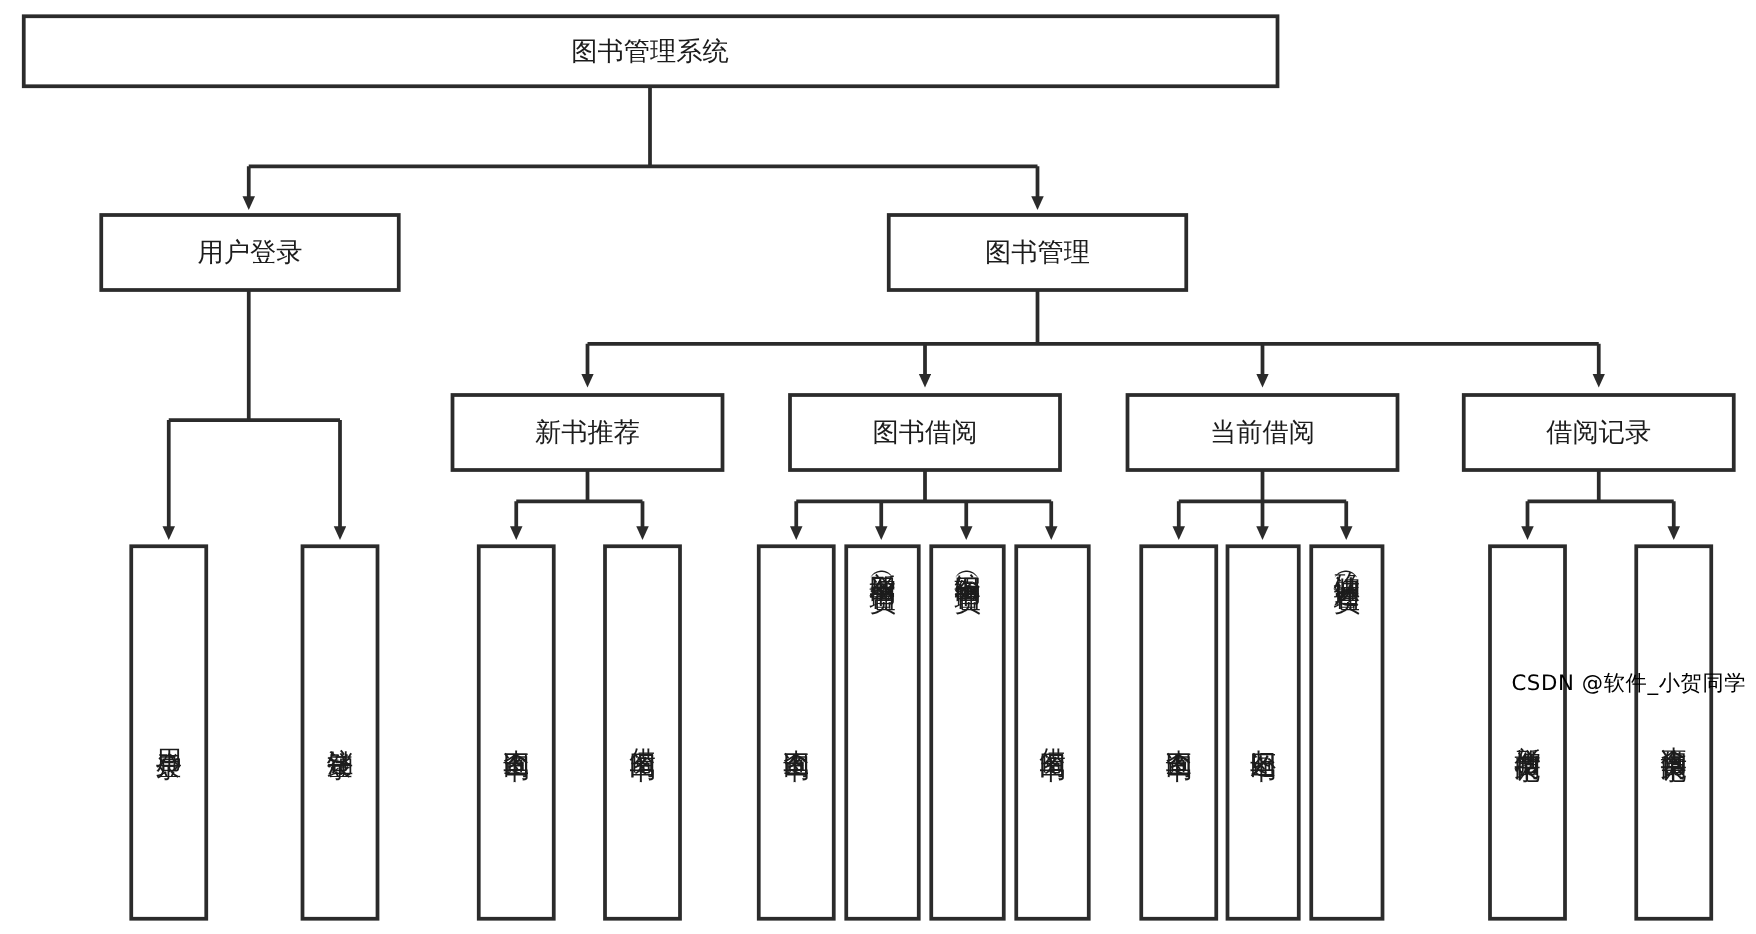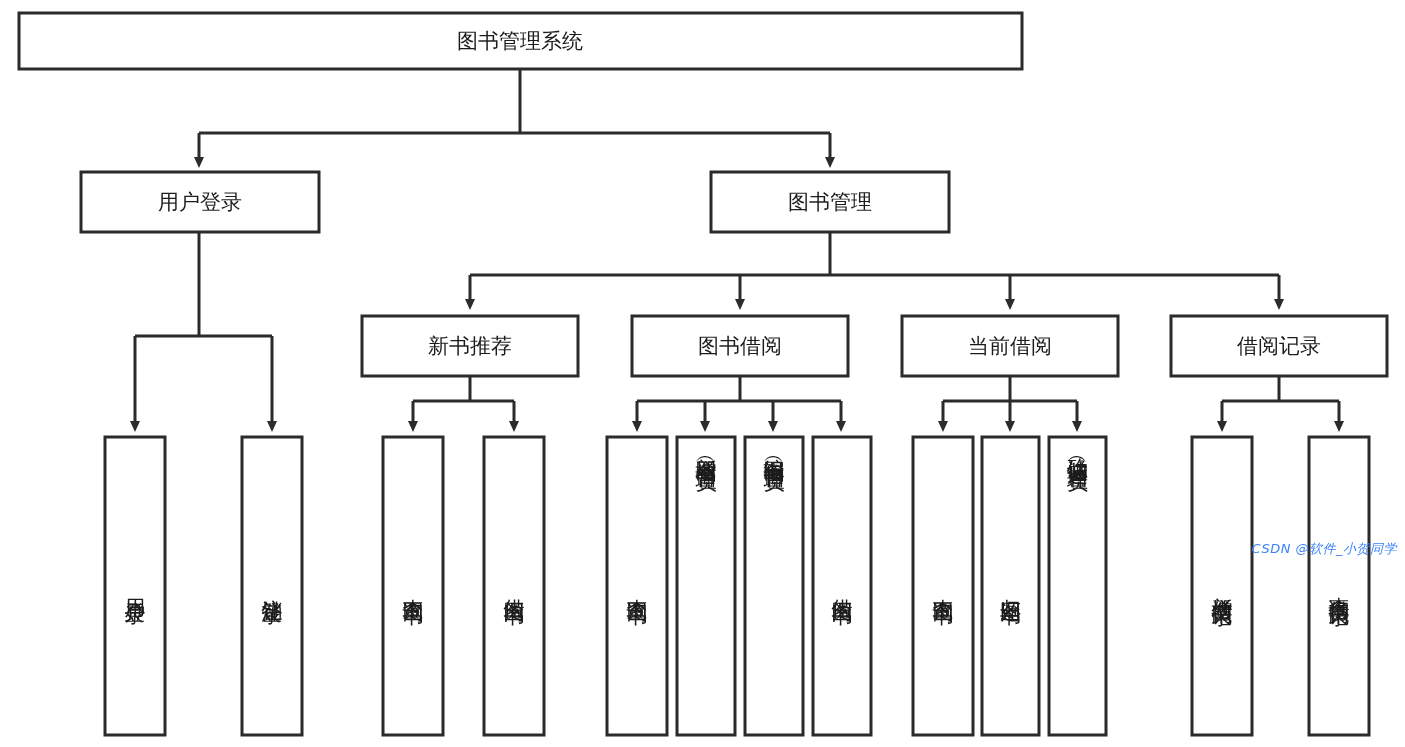--- a/index.html
+++ b/index.html
@@ -64,25 +64,24 @@
     color: #1c1c1c;
     letter-spacing: 2px;
     white-space: nowrap;
     text-align: center;
   }
   .watermark {
     position: absolute;
     right: 8px;
     bottom: 5px;
     font-family: "DejaVu Sans", "Liberation Sans", sans-serif;
-    font-size: 13px;
-    color: #3b82f6;
+    font-size: 17px;
+    color: #000000;
     white-space: nowrap;
     letter-spacing: 0.5px;
-    font-style: italic;
   }
 </style>
 </head>
 <body>
 
 <div id="diagram-root">
 
   <svg id="tree-svg" viewBox="0 0 1405 747">
     <defs>
       <marker id="arrow" markerWidth="12" markerHeight="12" refX="1" refY="5" orient="auto" markerUnits="userSpaceOnUse">

